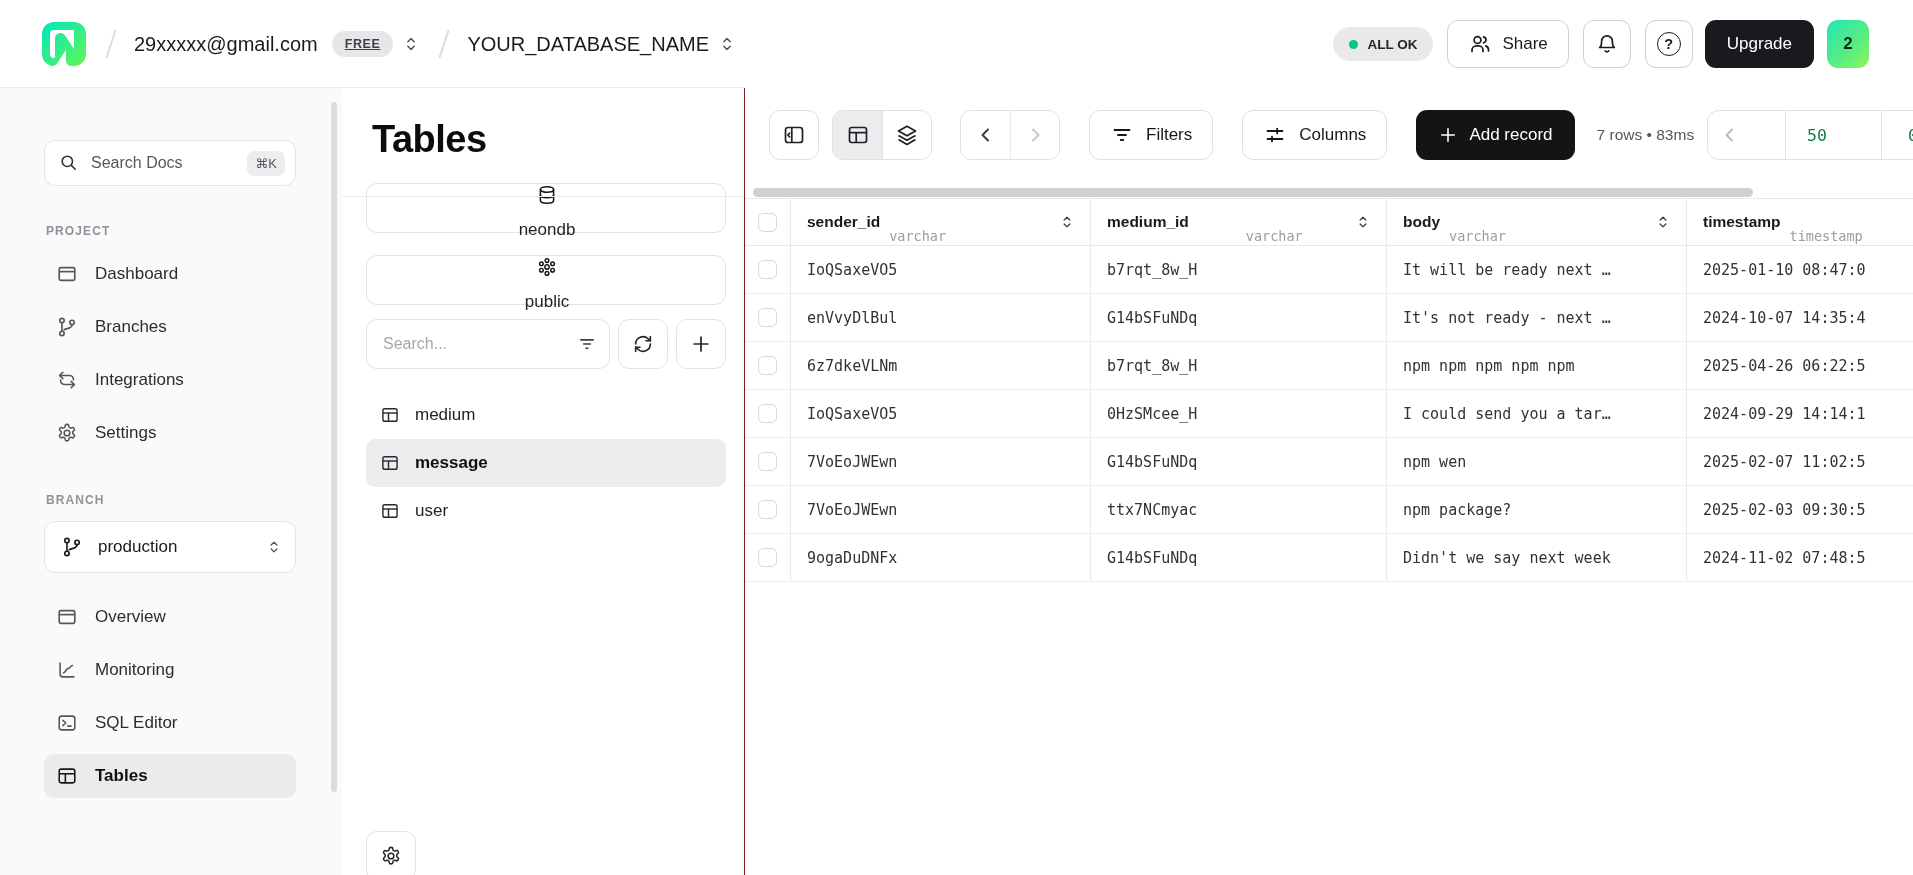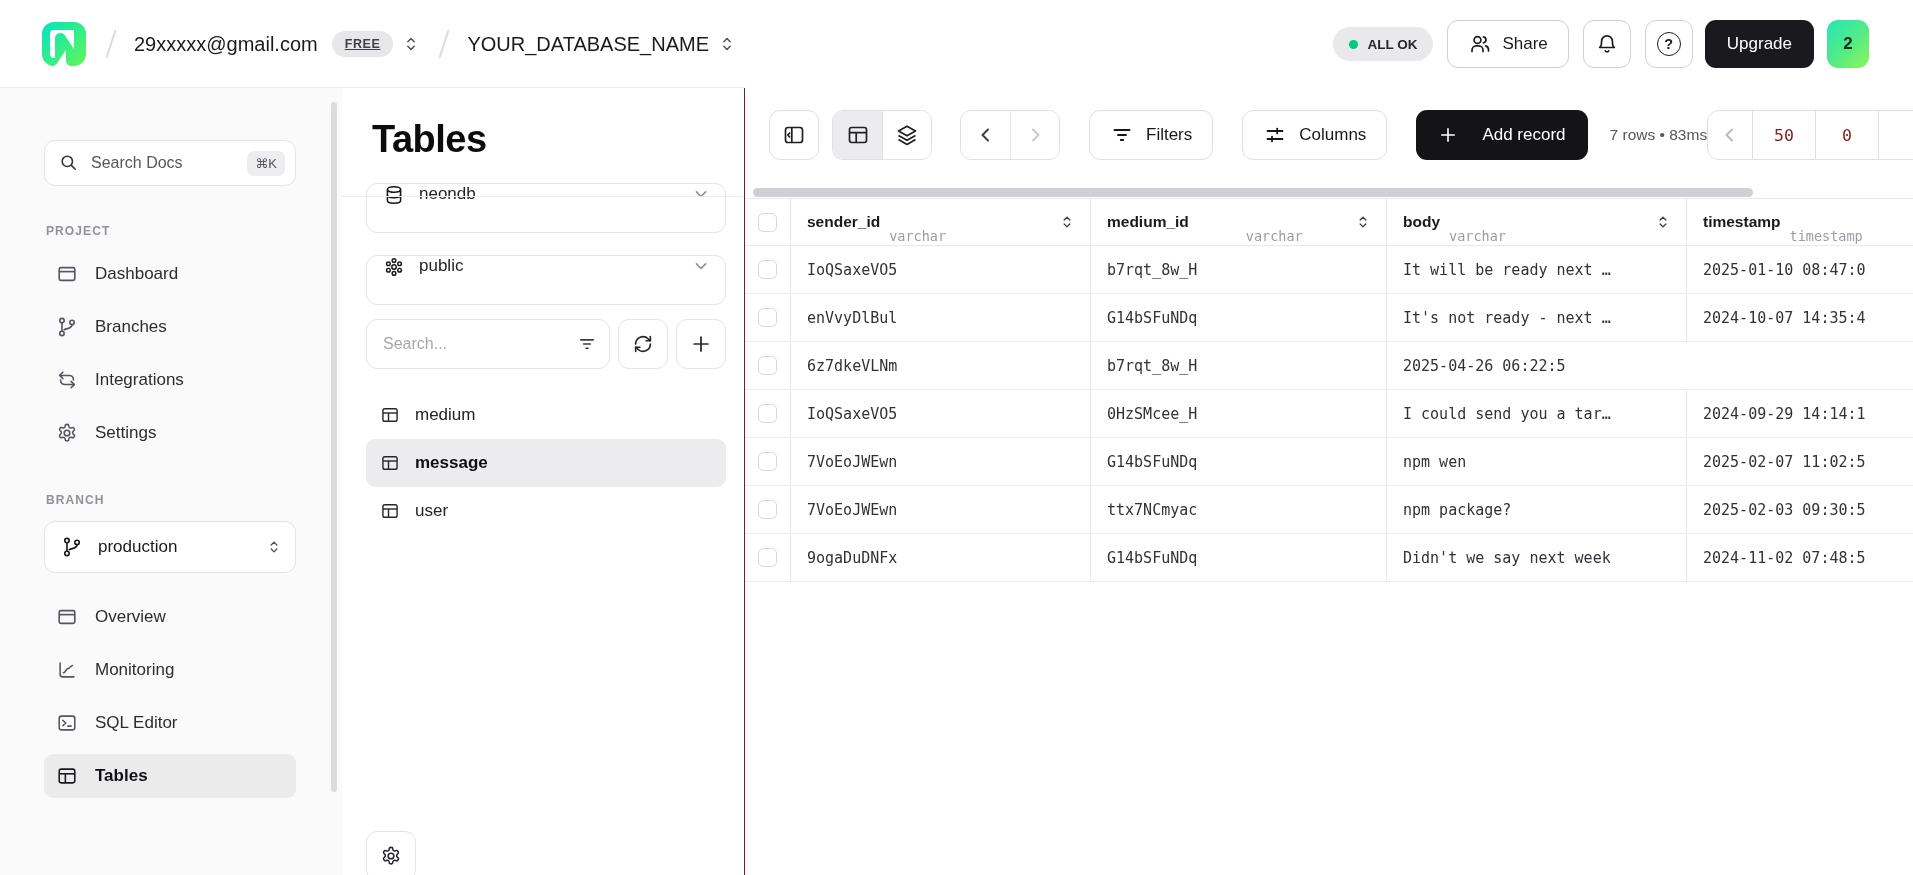--- a/index.html
+++ b/index.html
@@ -41,21 +41,21 @@
   .branch-select .bname { font-size:17px; font-weight:500; }
   .branch-select .updown { margin-left:auto; }
   .icon22 { width:22px; height:22px; flex:0 0 auto; }
   .icon20 { width:20px; height:20px; flex:0 0 auto; }
   .icon24 { width:24px; height:24px; flex:0 0 auto; }
 
   
   .panel { position:absolute; top:88px; left:342px; width:402px; height:787px; background:#fff; padding:30px 18px 0 24px; }
   .panel-title { font-size:38px; font-weight:700; letter-spacing:-.5px; color:#0c0c0f; margin-left:6px; }
   .panel-divider { position:absolute; top:108px; left:0; width:402px; height:1px; background:#ececee; }
-  .select-box { width:360px; height:50px; border:1px solid #e4e4e8; border-radius:11px; display:flex; gap:14px; padding:0 14px 0 16px; margin-top:22px; cursor:pointer; background:#fff; }
+  .select-box { width:360px; height:50px; border:1px solid #e4e4e8; border-radius:11px; display:flex; align-items:center; gap:14px; padding:0 14px 0 16px; margin-top:22px; cursor:pointer; background:#fff;flex-direction:column; }
   .select-box:first-of-type { margin-top:40px; }
   .select-box .sel-label { font-size:17px; color:#1f1f24; }
   .select-box .chev { margin-left:auto; width:20px; height:20px; color:#8b8c94; }
   .search-row { display:flex; gap:8px; margin-top:14px; }
   .table-search { position:relative; flex:1; height:50px; }
   .table-search input { width:100%; height:100%; border:1px solid #e4e4e8; border-radius:11px; padding:0 40px 0 16px; font-size:16px; font-family:inherit; color:#1f1f24; outline:none; }
   .table-search input::placeholder { color:#a6a7ae; }
   .table-search .ficon { position:absolute; right:13px; top:15px; width:20px; height:20px; color:#3c3d43; }
   .sq-btn { width:50px; height:50px; border:1px solid #e4e4e8; border-radius:11px; background:#fff; display:flex; align-items:center; justify-content:center; cursor:pointer; color:#26272c; }
   .table-list { margin-top:22px; }
@@ -71,26 +71,26 @@
   .tb-sq { width:50px; height:50px; border:1px solid #e0e0e4; border-radius:11px; background:#fff; display:flex; align-items:center; justify-content:center; cursor:pointer; color:#1f2025; }
   .seg { display:flex; height:50px; border:1px solid #e0e0e4; border-radius:11px; overflow:hidden; margin-left:13px; }
   .seg-btn { width:49px; display:flex; align-items:center; justify-content:center; cursor:pointer; background:#fff; color:#1f2025; }
   .seg-btn.on { background:#ececee; }
   .seg-btn + .seg-btn { border-left:1px solid #e0e0e4; }
   .pager-mini { display:flex; height:50px; border:1px solid #e0e0e4; border-radius:11px; overflow:hidden; margin-left:28px; }
   .pager-mini .pm { width:49px; display:flex; align-items:center; justify-content:center; cursor:pointer; background:#fff; }
   .pager-mini .pm + .pm { border-left:1px solid #e9e9eb; }
   .pm.dark { color:#3c3d43; } .pm.dim { color:#c7c8cd; }
   .tb-btn { height:50px; border:1px solid #e0e0e4; border-radius:11px; background:#fff; display:flex; align-items:center; gap:12px; padding:0 20px; font-size:17px; font-weight:500; color:#17181c; cursor:pointer; margin-left:29px; }
-  .add-btn { height:50px; border:none; border-radius:11px; background:#141417; color:#fff; display:flex; align-items:center; gap:24px; padding:0 22px; font-size:17px; font-weight:500; cursor:pointer; margin-left:29px; }
+  .add-btn { height:50px; border:none; border-radius:11px; background:#141417; color:#fff; display:flex; align-items:center; gap:11px; padding:0 22px; font-size:17px; font-weight:500; cursor:pointer; margin-left:29px; }
   .stats { margin-left:22px; font-size:15.5px; color:#55565e; white-space:nowrap; }
   .pagination { position:absolute; top:22px; left:962px; height:50px; width:260px; display:flex; border:1px solid #e0e0e4; border-radius:12px 0 0 12px; overflow:hidden; background:#fff; }
   .pg-cell { display:flex; align-items:center; justify-content:center; }
   .pg-prev { width:44px; color:#b9bac0; cursor:pointer; }
-  .pg-num { width:63px; border-left:1px solid #e0e0e4; font-family:"DejaVu Sans Mono","Liberation Mono",monospace; font-size:16.5px; color:#7f1d1d; cursor:pointer; }
+  .pg-num { width:63px; border-left:1px solid #e0e0e4; font-family:"DejaVu Sans Mono","Liberation Mono",monospace; font-size:16.5px; color:#15803d; cursor:pointer;margin-left:33px; }
   .pg-rest { flex:1; border-left:1px solid #e0e0e4; }
 
   .hscroll { position:absolute; top:100px; left:8px; width:1000px; height:9px; border-radius:5px; background:#cfcfd4; }
 
   .grid { position:absolute; top:110px; left:0; width:1342px; }
   .grid-header { display:flex; height:48px; border-top:1px solid #e9e9eb; border-bottom:1px solid #e9e9eb; }
   .grid-row { display:flex; height:48px; border-bottom:1px solid #ededef; }
   .c-check { width:46px; display:flex; align-items:center; justify-content:center; border-right:1px solid #e9e9eb; }
   .checkbox { width:19px; height:19px; border:1.5px solid #d6d6db; border-radius:5.5px; background:#fff; cursor:pointer; }
   .c-col { display:flex; align-items:center; padding:0 14px 0 16px; border-right:1px solid #e9e9eb; overflow:hidden; }
@@ -552,20 +552,23 @@
       <div class="grid-row">
         <div class="c-check">
             <span class="checkbox"></span>
           </div>
         <div class="c-col w-sender">
             <span class="cell-text">6z7dkeVLNm</span>
           </div>
         <div class="c-col w-medium">
             <span class="cell-text">b7rqt_8w_H</span>
           </div>
+        <div class="c-col w-body">
+            <span class="cell-text">npm npm npm npm npm</span>
+          </div>
         <div class="c-col w-ts">
             <span class="cell-text">2025-04-26 06:22:5</span>
           </div>
       </div>
       <div class="grid-row">
         <div class="c-check">
             <span class="checkbox"></span>
           </div>
         <div class="c-col w-sender">
             <span class="cell-text">IoQSaxeVO5</span>

